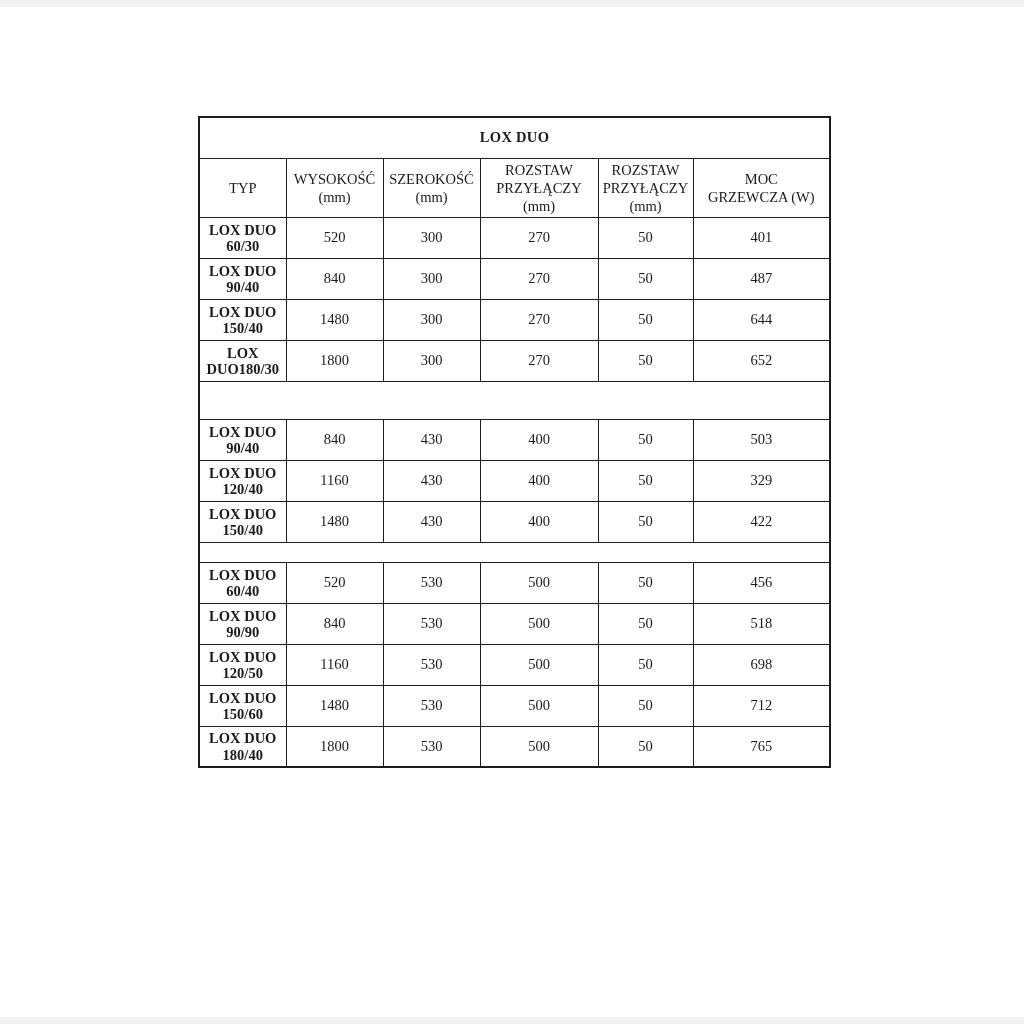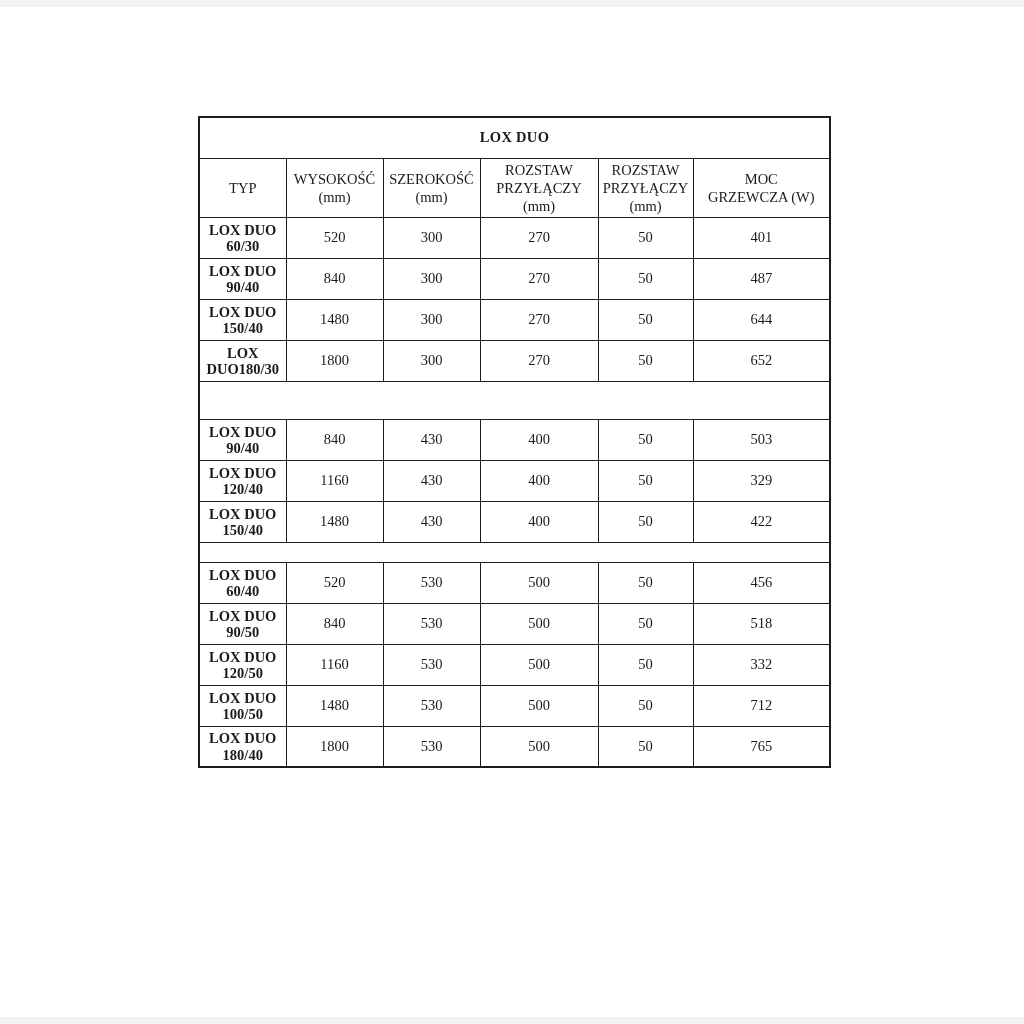--- a/index.html
+++ b/index.html
@@ -172,37 +172,37 @@
           </tr>
           <tr>
             <td class="typ-cell">LOX DUO 60/40</td>
             <td>520</td>
             <td>530</td>
             <td>500</td>
             <td>50</td>
             <td>456</td>
           </tr>
           <tr>
-            <td class="typ-cell">LOX DUO 90/50</td>
+            <td class="typ-cell">LOX DUO 90/90</td>
             <td>840</td>
             <td>530</td>
             <td>500</td>
             <td>50</td>
             <td>518</td>
           </tr>
           <tr>
             <td class="typ-cell">LOX DUO 120/50</td>
             <td>1160</td>
             <td>530</td>
             <td>500</td>
             <td>50</td>
-            <td>332</td>
-          </tr>
-          <tr>
-            <td class="typ-cell">LOX DUO 100/50</td>
+            <td>698</td>
+          </tr>
+          <tr>
+            <td class="typ-cell">LOX DUO 150/60</td>
             <td>1480</td>
             <td>530</td>
             <td>500</td>
             <td>50</td>
             <td>712</td>
           </tr>
           <tr>
             <td class="typ-cell">LOX DUO 180/40</td>
             <td>1800</td>
             <td>530</td>

